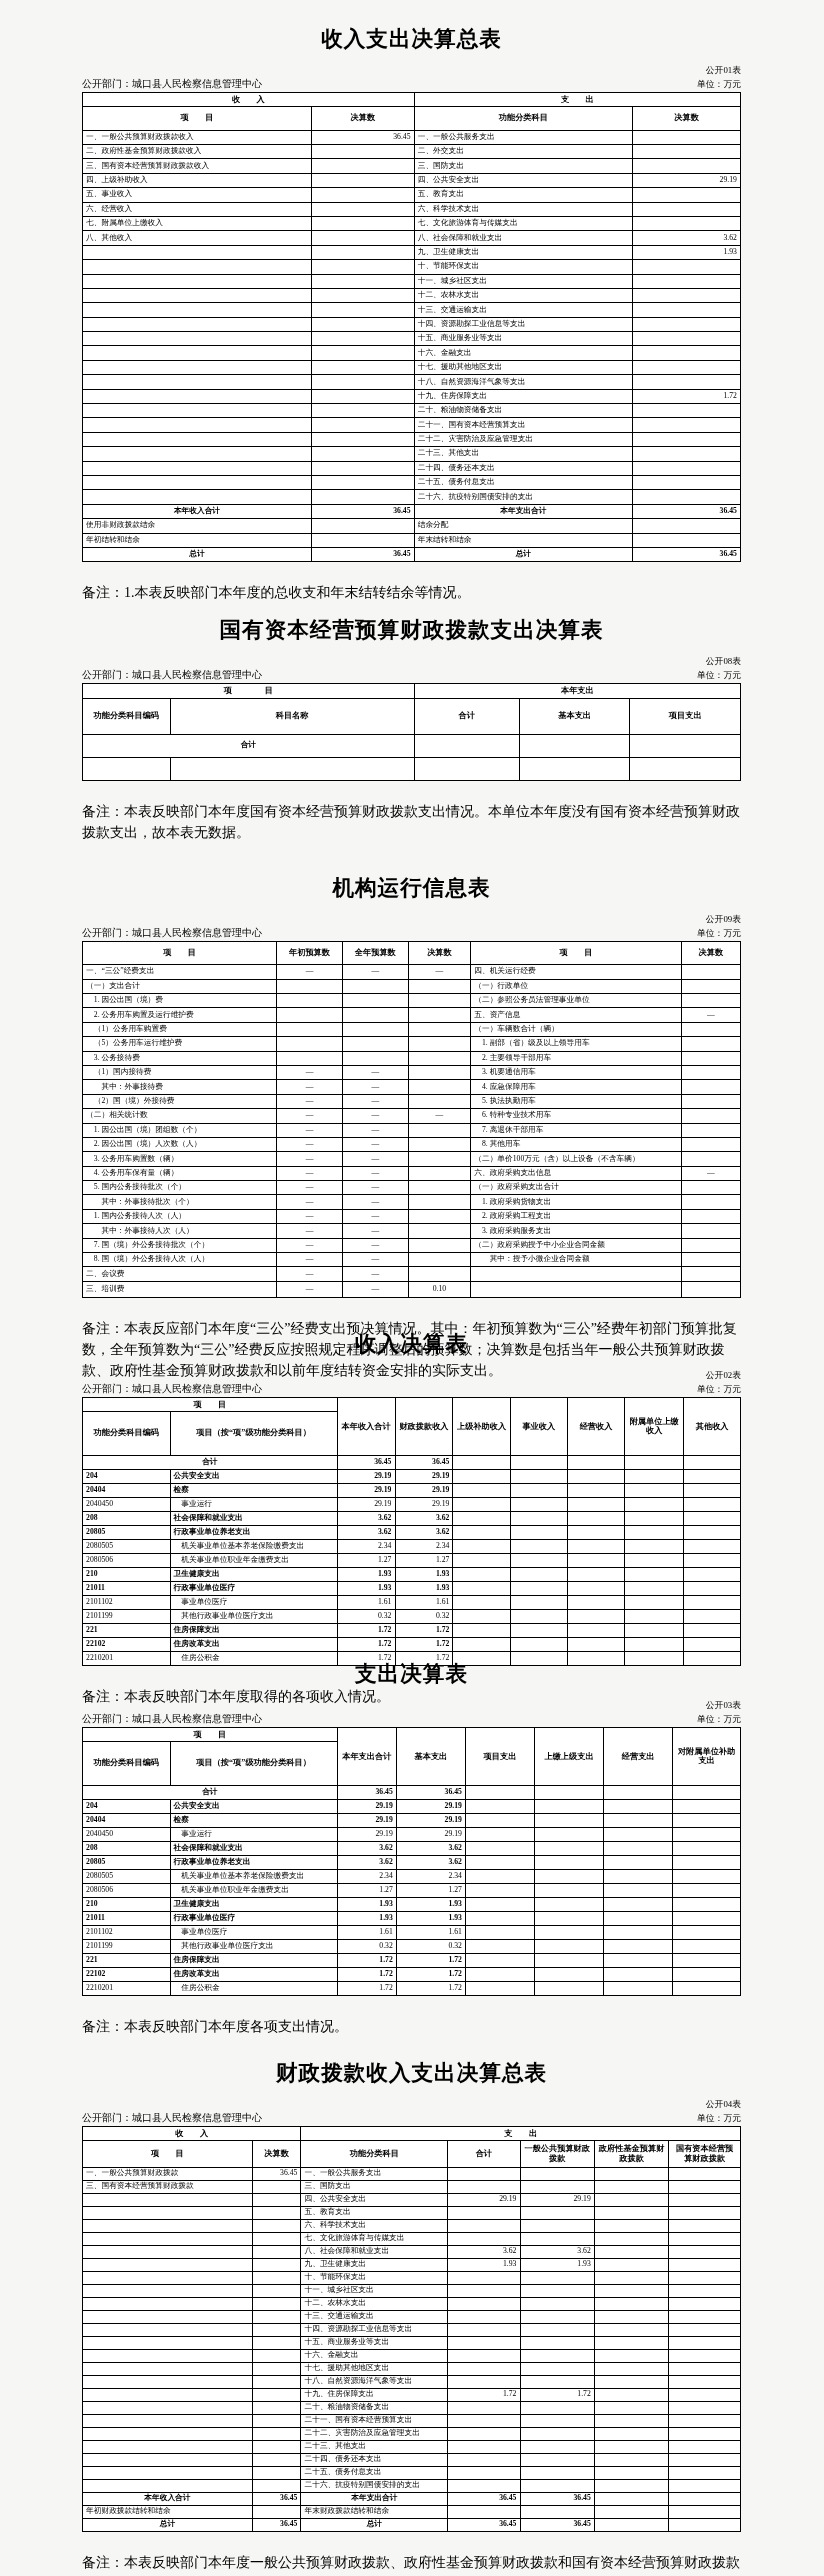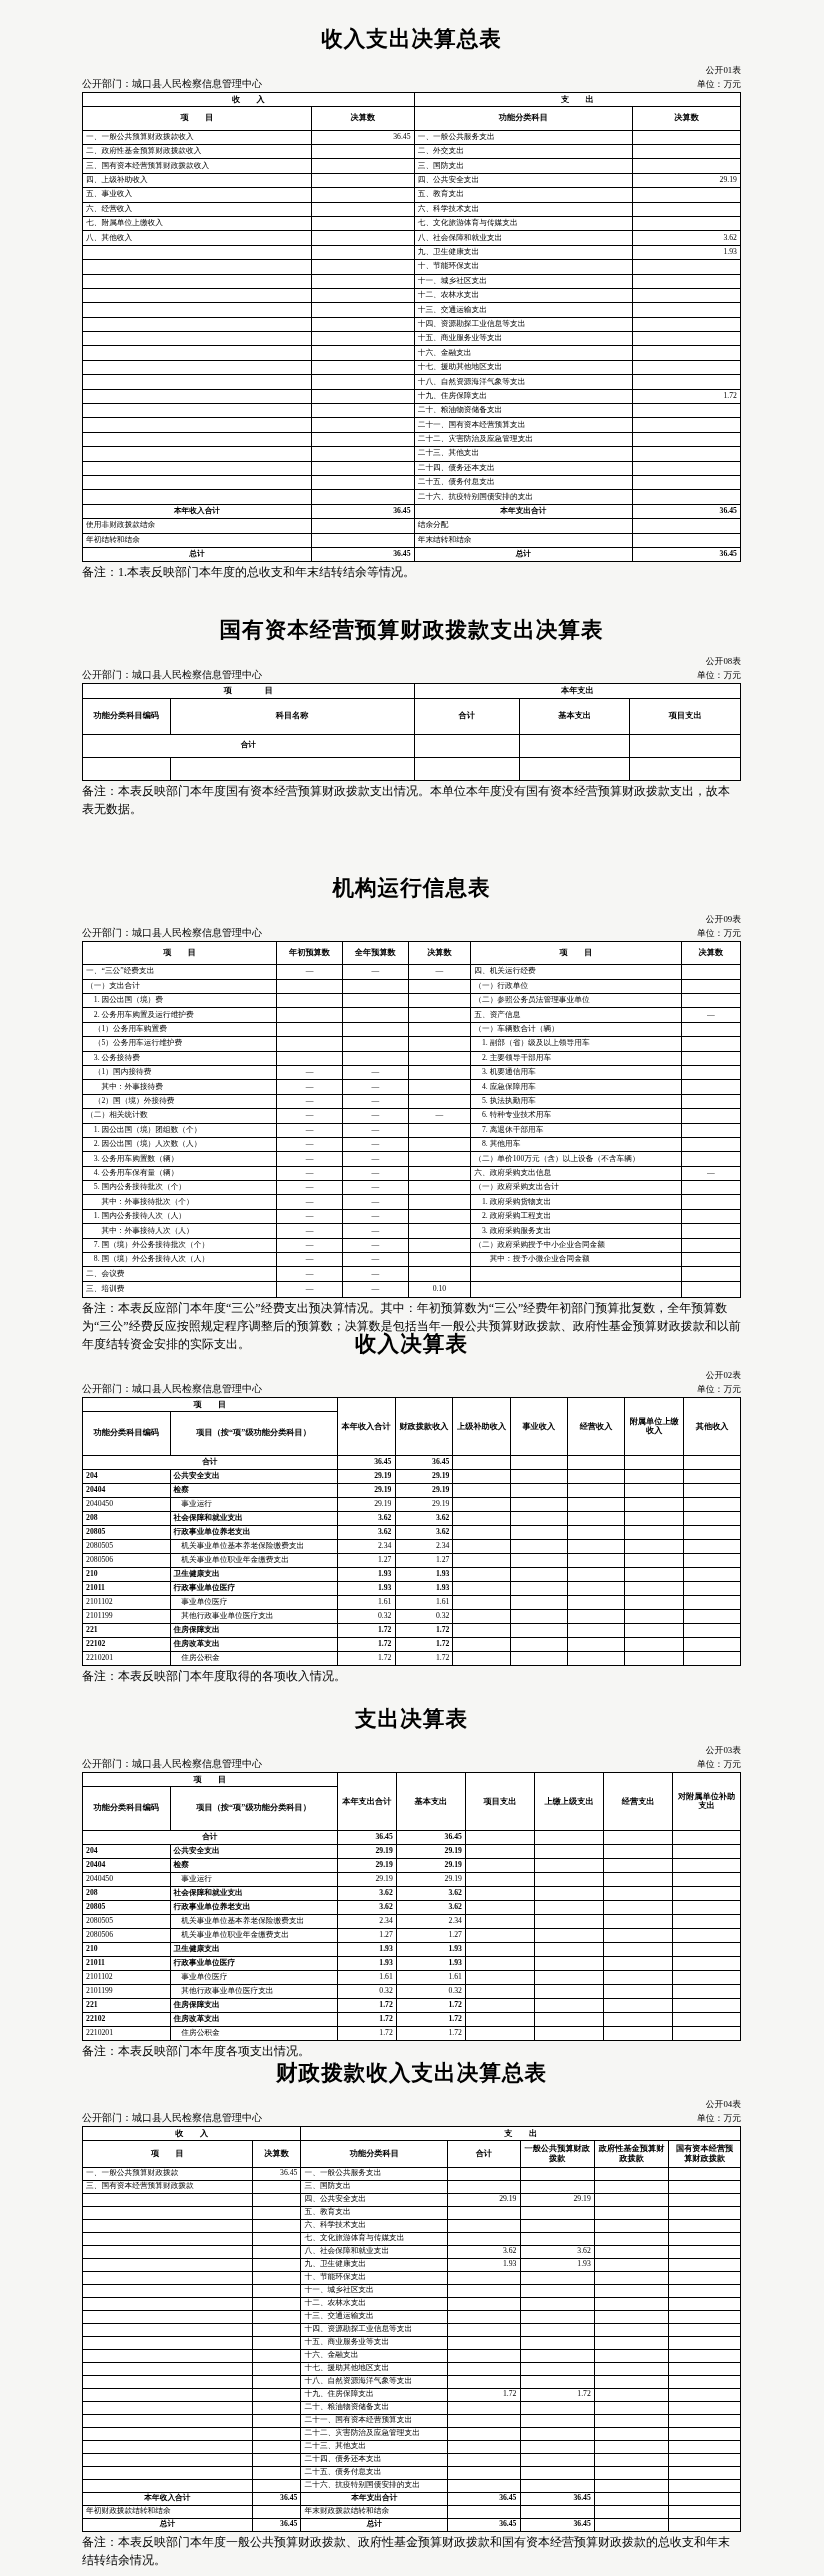--- a/index.html
+++ b/index.html
@@ -22,21 +22,21 @@
     width:100%;border-collapse:collapse;table-layout:fixed;
     background:#fff;border:1.5px solid #000;
   }
   table.fin th,table.fin td{
     border:1px solid #000;padding:0.5px 3.1px;overflow:hidden;
     font-size:7.7px;line-height:1.15;word-break:break-all;
   }
   table.fin th{font-weight:bold;text-align:center;font-size:8.2px;}
   td.al{text-align:left;} td.ar{text-align:right;} td.ac{text-align:center;}
   td.b{font-weight:bold;font-size:8px;}
-  .note{font-size:12px;margin-top:1px;line-height:1.5;}
+  .note{font-size:14px;margin-top:20px;line-height:1.5;}
 </style>
 </head>
 <body>
 
 <div class="section" style="top:27px">
   <h1 class="sec-title">收入支出决算总表</h1>
   <div class="meta">
     <span class="dept">公开部门：城口县人民检察信息管理中心</span>
     <span class="ridx">公开01表</span>
     <span class="runit">单位：万元</span>
@@ -715,21 +715,21 @@
             <td class="ar"></td>
             <td class="ar"></td>
             <td class="ar"></td>
           </tr>
         </tbody>
       </table>
     </div>
   <div class="note">备注：本表反映部门本年度取得的各项收入情况。</div>
 </div>
 
-<div class="section" style="top:1707px">
+<div class="section" style="top:1662px">
   <h1 class="sec-title">支出决算表</h1>
   <div class="meta">
     <span class="dept">公开部门：城口县人民检察信息管理中心</span>
     <span class="ridx">公开03表</span>
     <span class="runit">单位：万元</span>
   </div>
   <div class="tbl" id="tbl-4">
       <table class="fin">
         <colgroup>
           <col style="width: 13.3%;">

